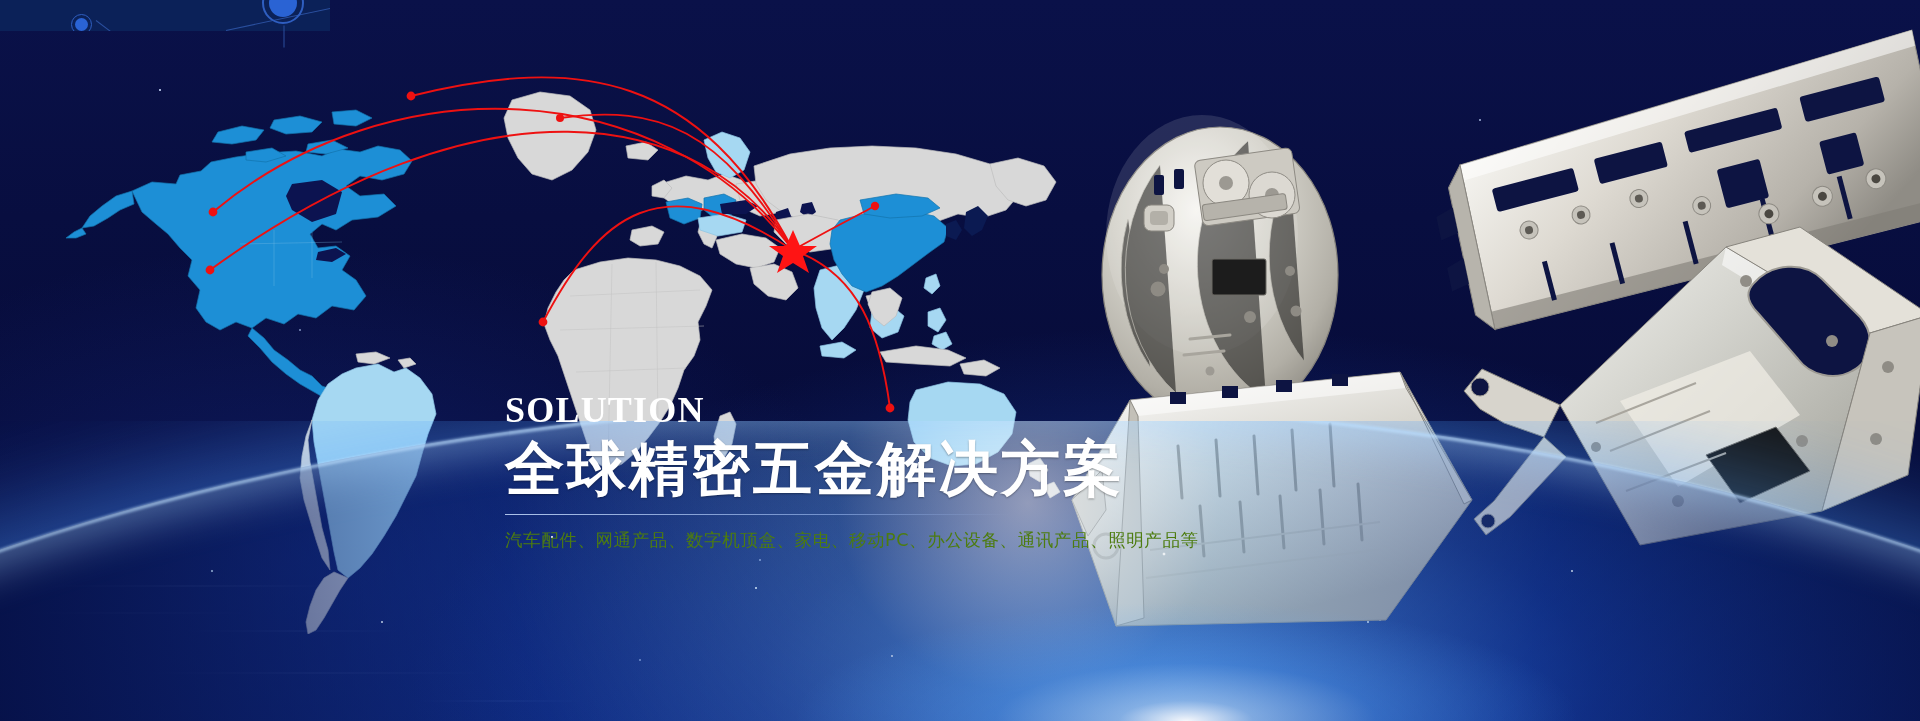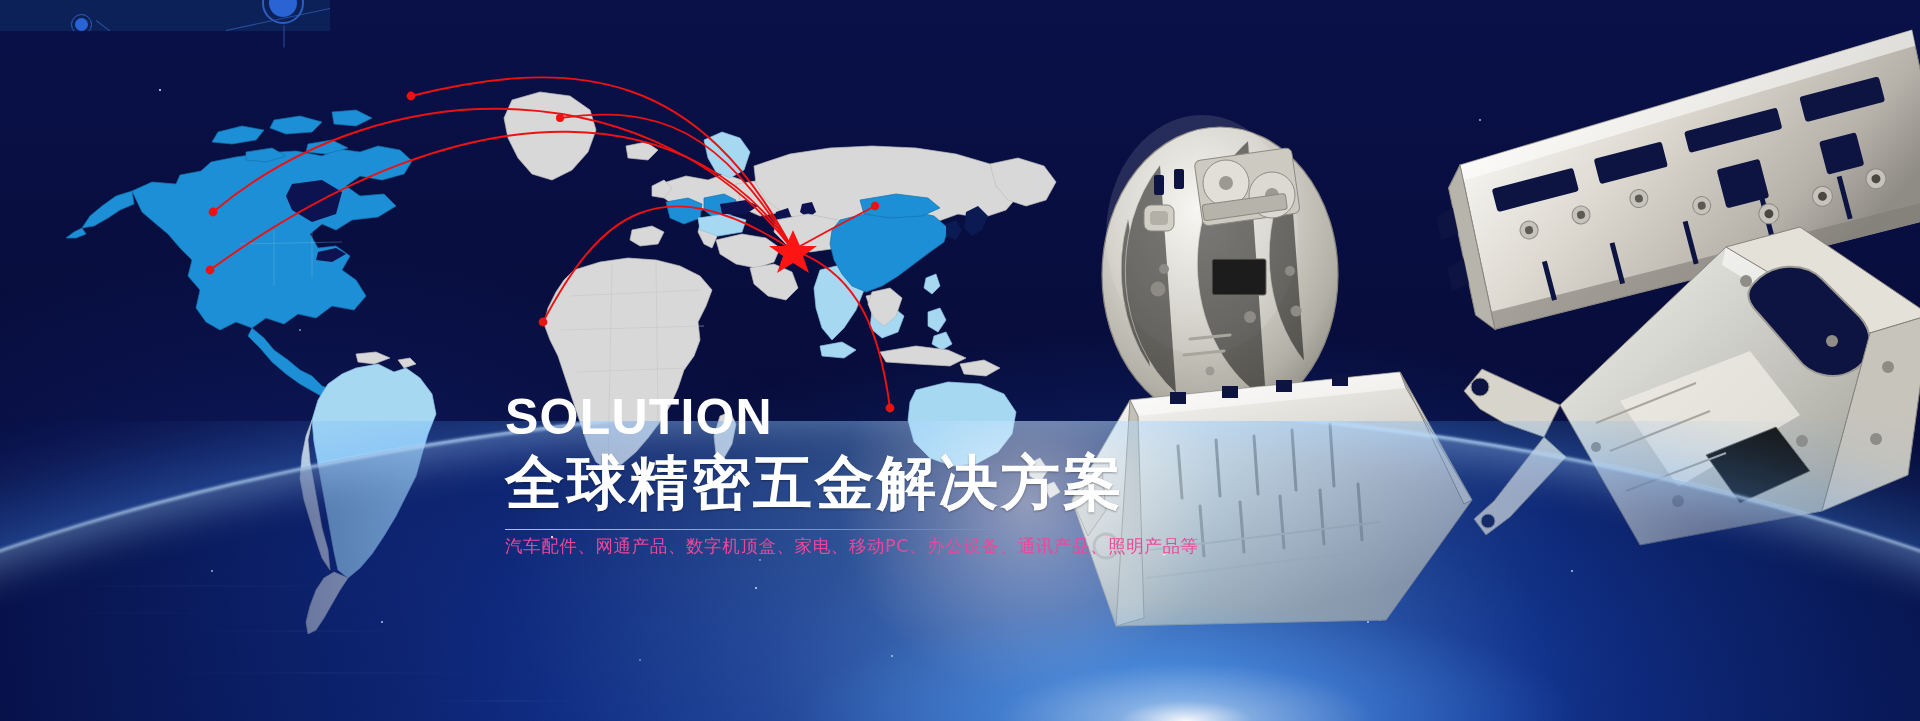--- a/index.html
+++ b/index.html
@@ -154,40 +154,40 @@
   
   .parts{ position:absolute; left:960px; top:60px; width:960px; height:420px; }
   .parts svg{ width:100%; height:100%; display:block; overflow:visible; }
 
   
   .headline{
     position:absolute; left:505px; top:392px;
     width:760px;
   }
   .eyebrow{
-    font-size:50px; font-weight:bold; letter-spacing:1.2px;
+    font-size:36px; font-weight:bold; letter-spacing:1.2px;
     color:#ffffff; line-height:1.02;
-    font-family:Liberation Sans, sans-serif;
+    font-family:Liberation Serif, serif;
   }
   .title-cn{
     margin-top:5px;
     font-size:59px; font-weight:bold; letter-spacing:3px;
     color:#ffffff; line-height:1.18;
     font-family:"DejaVu Sans","Liberation Sans",sans-serif;
     text-shadow:0 1px 2px rgba(0,0,0,.35);
   }
   .divider{
     margin-top:11px;
     width:505px; height:1px;
     background:linear-gradient(90deg, rgba(200,222,255,.85) 0%, rgba(170,200,255,.55) 65%, rgba(150,190,255,0) 100%);
   }
   .sub-cn{
-    margin-top:4px;
+    margin-top:13px;
     font-size:17.5px; letter-spacing:.6px;
-    color:#ec4899; line-height:1.4;
+    color:#4d7c0f; line-height:1.4;
     font-family:"DejaVu Sans","Liberation Sans",sans-serif;
     white-space:nowrap;
   }
 </style>
 </head>
 <body>
 
 <div id="banner">
 
   <div class="space-base"></div>

